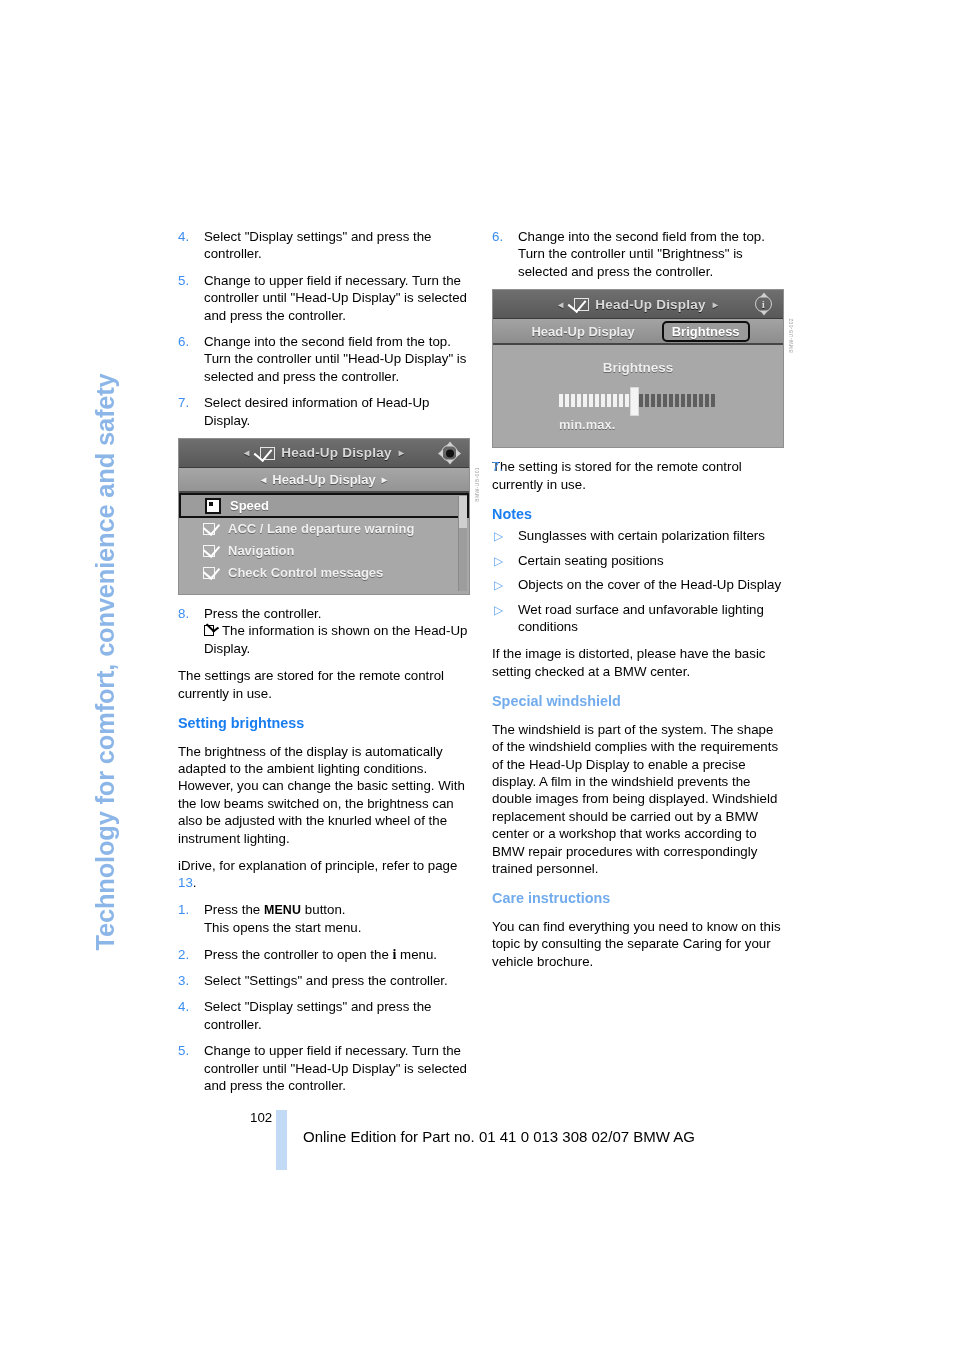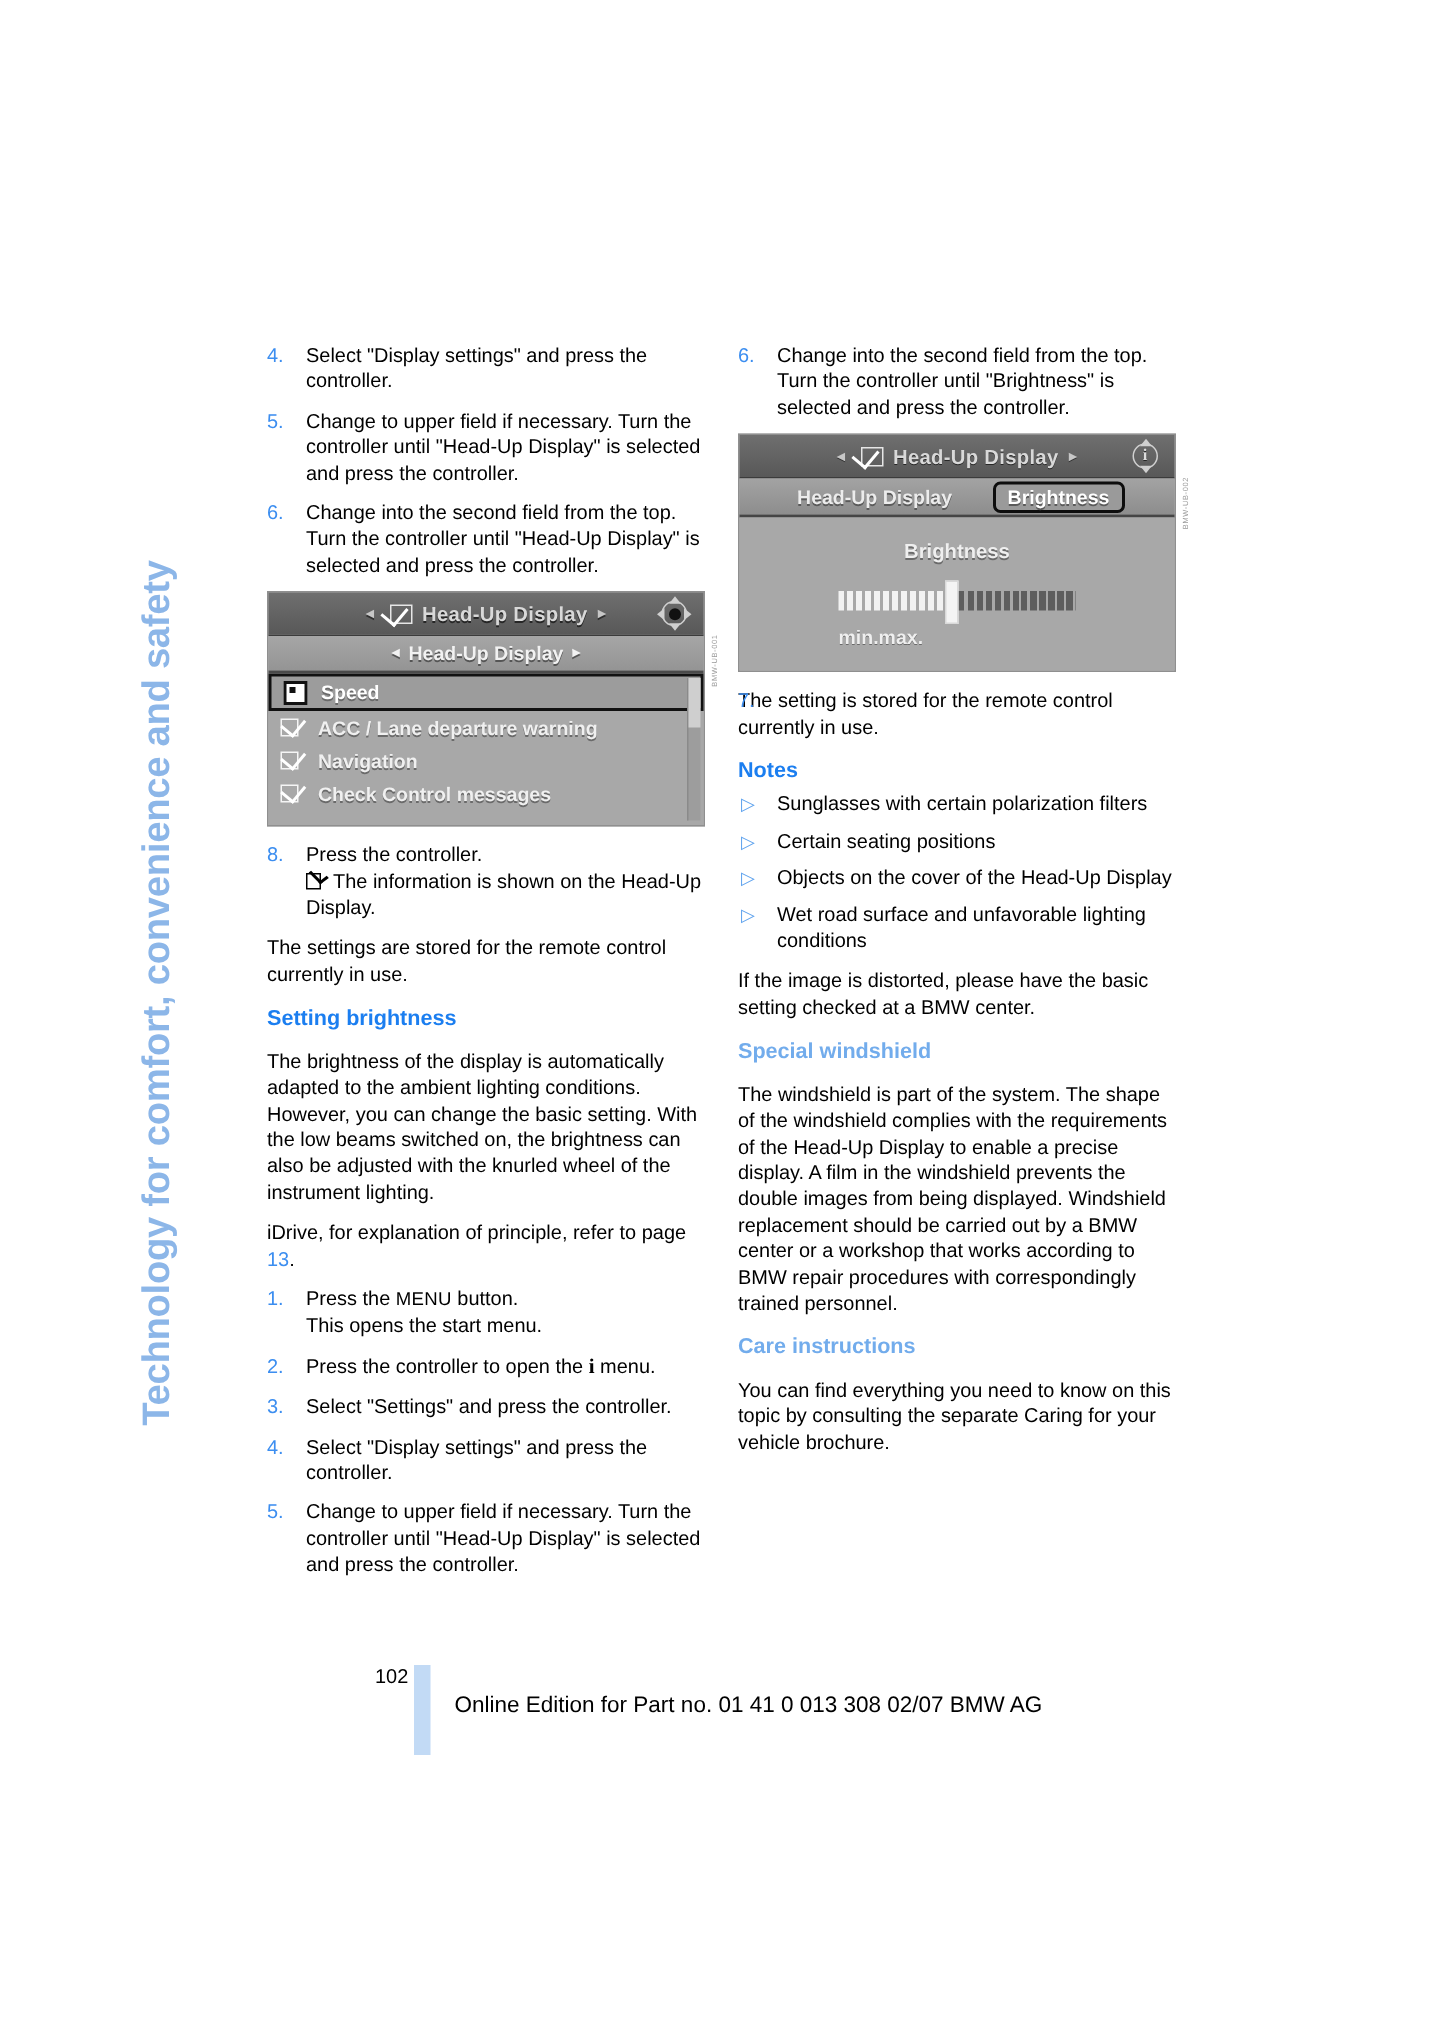--- a/index.html
+++ b/index.html
@@ -88,21 +88,21 @@
   h3.sec {
     color: #1b7ef0;
     font-size: 14.4px;
     font-weight: bold;
     margin: 13px 0 4px 0;
   }
   h3.sec.soft { color: #72acec; }
 
   .pgref { color: #3c8ef0; }
   .menukey {
-    font-weight: normal;
+    font-weight: bold;
     font-size: 12.4px;
     letter-spacing: 0.2px;
   }
   .ikey {
     font-weight: bold;
     font-family: "Liberation Serif", serif;
     font-size: 14px;
   }
   .checkglyph {
     display: inline-block;
@@ -253,21 +253,21 @@
   .fig-body {
     background: #a8a8a8;
     position: relative;
   }
 
   
   .scr-row {
     height: 22px;
     display: flex;
     align-items: center;
-    padding-left: 8px;
+    padding-left: 24px;
     color: #f0f0f0;
     font-size: 13px;
     font-weight: bold;
     text-shadow: 0 1px 0 #6a6a6a;
     box-sizing: border-box;
   }
   .scr-row.selected {
     background: #9c9c9c;
     border: 2px solid #111;
     color: #ffffff;
@@ -441,20 +441,21 @@
     <li class="step">
       <span class="num">5.</span>
       <span>Change to upper field if necessary. Turn the controller until "Head-Up Display" is selected and press the controller.</span>
     </li>
     <li class="step">
       <span class="num">6.</span>
       <span>Change into the second field from the top. Turn the controller until "Head-Up Display" is selected and press the controller.</span>
     </li>
     <li class="step">
       <span class="num">7.</span>
+      <span>Select desired information of Head-Up Display.</span>
     </li>
   </ul>
 
   <div class="figure">
     <div class="fig-watermark">BMW-UB-001</div>
 
     <div class="fig-titlebar">
       <span class="arrow">◂</span>
       <span class="chkicon"></span>
       <span>Head-Up Display</span>

